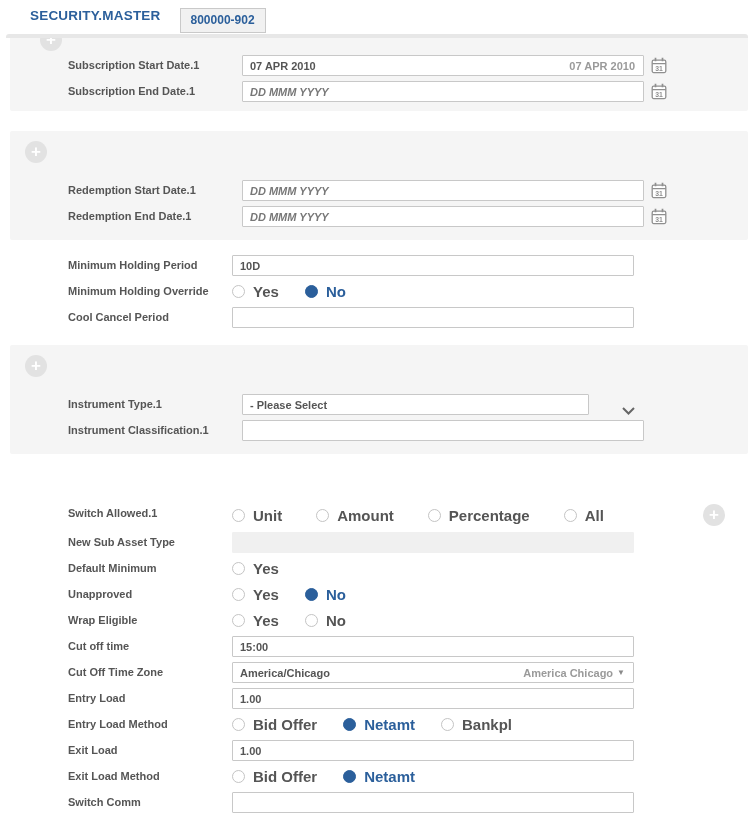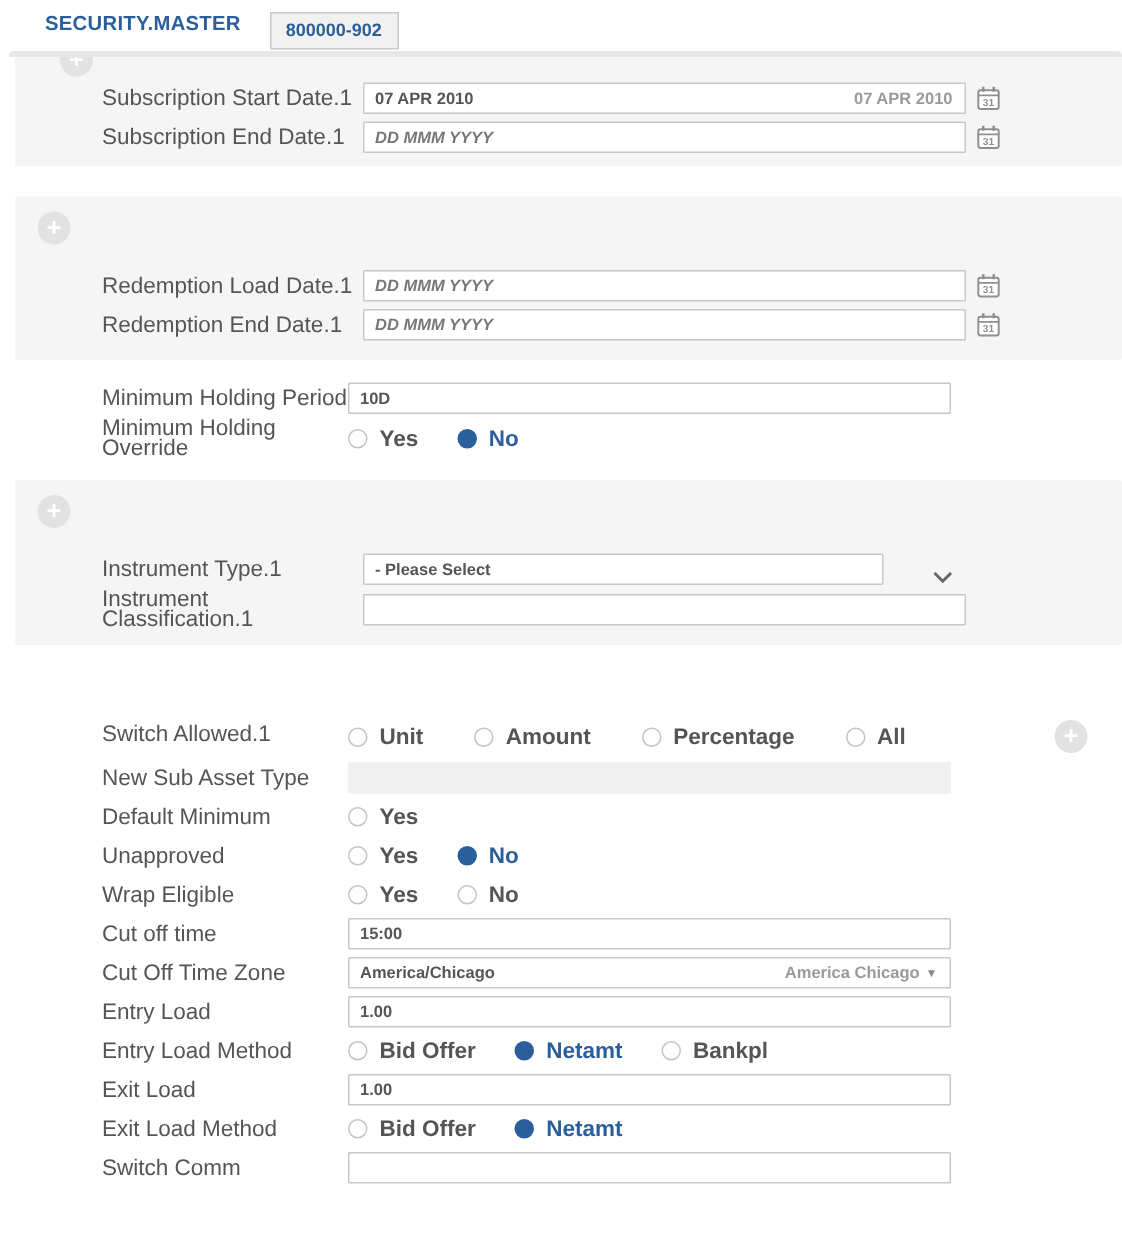--- a/index.html
+++ b/index.html
@@ -27,21 +27,21 @@
   .plus-circle {
     width: 22px; height: 22px; border-radius: 50%; background: #e2e2e2;
     color: #fff; font-size: 17px; font-weight: bold; line-height: 21px; text-align: center;
     display: inline-block; cursor: pointer; user-select: none;
   }
   .panel .plus-circle { margin: 4px 0 2px 15px; }
   .panel .plus-clipped { position: absolute; top: -13px; left: 15px; }
   .row { display: flex; align-items: center; min-height: 25px; padding: 0; margin: 1px 0; }
   .row .lbl {
     width: 232px; flex: none; padding-left: 68px;
-    font-size: 15px; font-weight: normal; color: #555; line-height: 13px;
+    font-size: 11px; font-weight: bold; color: #555; line-height: 13px;
   }
   .panel .row .lbl { padding-left: 58px; }
   .row.top-align { align-items: flex-start; }
   .row.top-align .lbl { padding-top: 3px; }
   .field { width: 402px; flex: none; position: relative; display: flex; align-items: center; }
   input.txt, .sel {
     width: 402px; height: 21px; border: 1px solid #c8c8c8; background: #fff;
     font-family: "Liberation Sans", "DejaVu Sans", sans-serif;
     font-size: 11px; font-weight: bold; color: #555; padding: 0 7px;
     border-radius: 1px; outline: none;
@@ -123,21 +123,21 @@
   </div>
 </div>
 
 <div class="spacer-20"></div>
 
 <div class="panel pad">
   <span class="plus-circle">+</span>
   <div class="spacer-12"></div>
 
   <div class="row">
-    <span class="lbl">Redemption Load Date.1</span>
+    <span class="lbl">Redemption Start Date.1</span>
     <span class="field">
       <input class="txt" type="text" placeholder="DD MMM YYYY" style="">
     </span>
     <span class="cal-btn">
       <svg width="16" height="17" viewBox="0 0 16 17">
         <rect x="1.2" y="3.2" width="13.6" height="12.4" rx="1.5" fill="#fff" stroke="#8f8f8f" stroke-width="1.3"></rect>
         <path d="M4.5 0.8v3.4 M11.5 0.8v3.4" stroke="#8f8f8f" stroke-width="1.7" fill="none"></path>
         <path d="M1.2 6.6h13.6" stroke="#8f8f8f" stroke-width="1.2"></path>
         <text x="8" y="13.6" font-size="6.8" font-weight="bold" fill="#8f8f8f" text-anchor="middle" font-family="Liberation Sans, sans-serif">31</text>
       </svg>
@@ -177,20 +177,26 @@
         <span class="radio-dot"></span>
         <span class="radio-lbl">Yes</span>
       </span>
       <span class="radio-item checked">
         <span class="radio-dot"></span>
         <span class="radio-lbl">No</span>
       </span>
     </span>
   </div>
 
+  <div class="row">
+    <span class="lbl">Cool Cancel Period</span>
+    <span class="field">
+      <input class="txt" type="text" value="" style="">
+    </span>
+  </div>
 </div>
 
 <div class="spacer-14"></div>
 
 <div class="panel pad">
   <span class="plus-circle">+</span>
   <div class="spacer-12"></div>
 
   <div class="row">
     <span class="lbl">Instrument Type.1</span>

